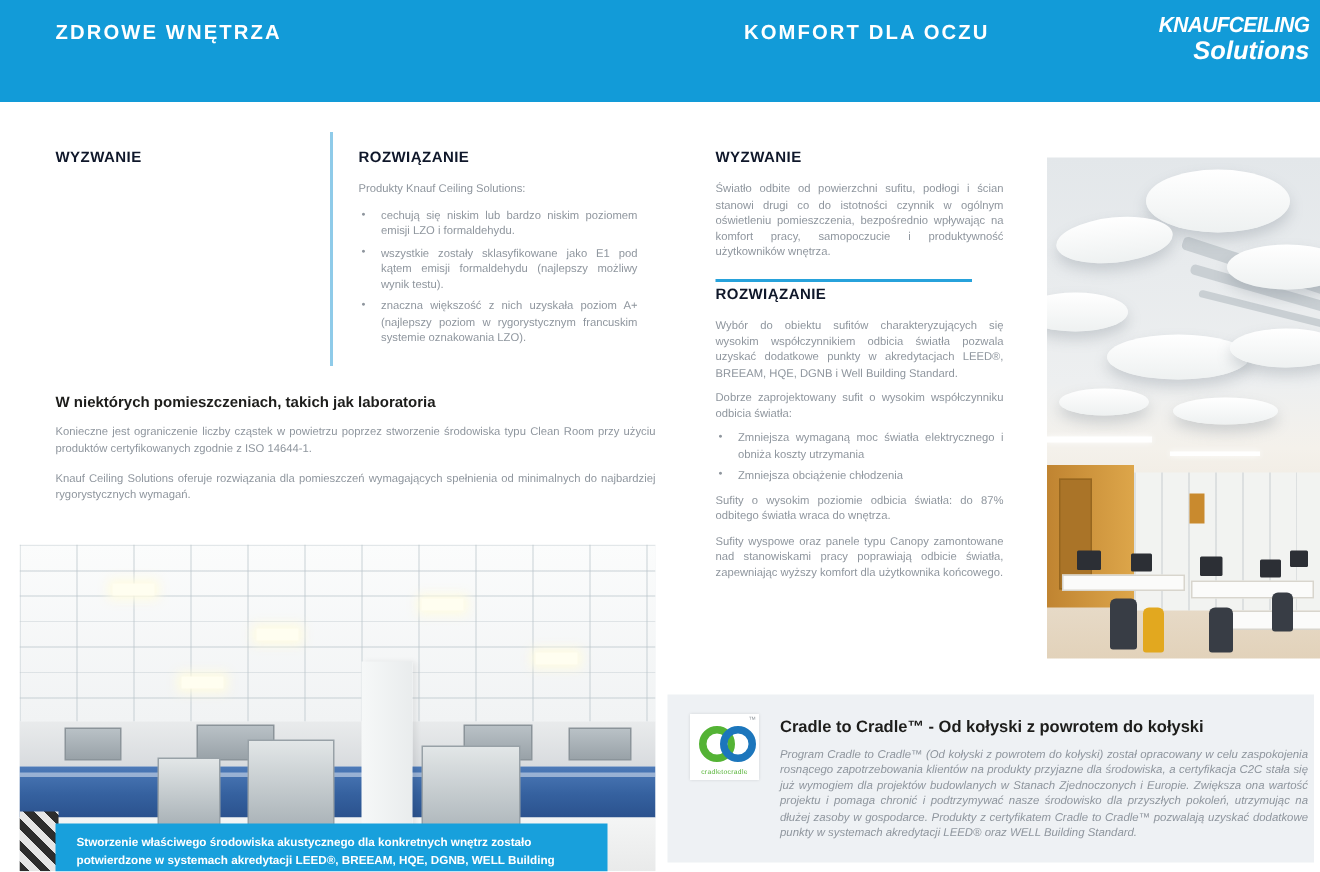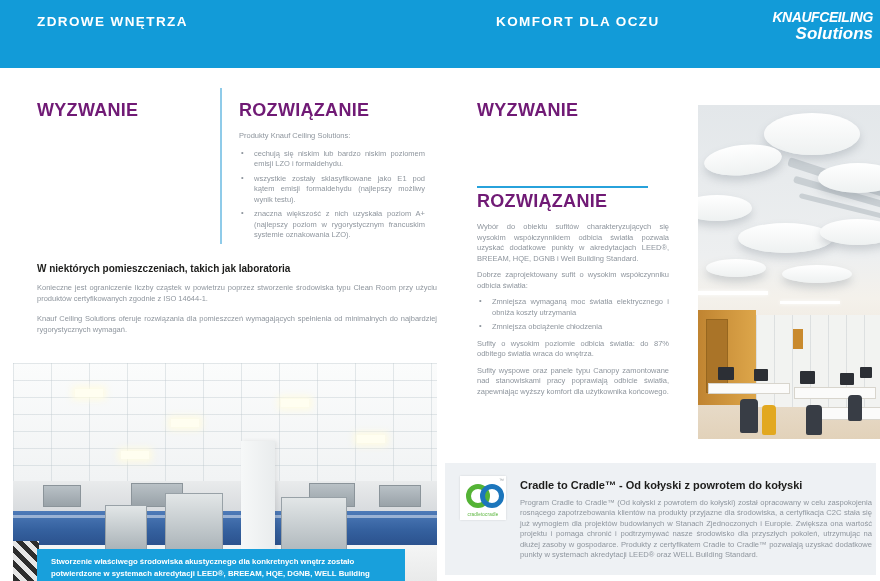--- a/index.html
+++ b/index.html
@@ -11,21 +11,21 @@
   .topbar-title{position:absolute;top:14px;color:#ffffff;font-weight:bold;
                 font-size:13.5px;letter-spacing:1.4px;}
   .topbar-title.left{left:37px;}
   .topbar-title.right{left:454px;margin-left:42px;}
   .logo{position:absolute;right:7px;top:9px;width:118px;text-align:right;color:#fff;}
   .logo-main{font-size:14.5px;font-weight:bold;font-style:italic;letter-spacing:-0.4px;
              transform:scaleX(.96);transform-origin:right;}
   .logo-sub{font-size:17px;font-style:italic;font-weight:bold;margin-top:-1px;}
 
   
-  h2.sec{margin:0 0 10px 0;color:#701a75;font-size:18px;font-weight:bold;letter-spacing:.3px;}
+  h2.sec{margin:0 0 10px 0;color:#0f172a;font-size:10px;font-weight:bold;letter-spacing:.3px;}
   p.body, li.body{margin:0 0 7px 0;color:#8f969e;font-size:7.5px;line-height:1.4;
                   text-align:justify;}
   .col{position:absolute;}
   .challenge-left{left:37px;top:100px;width:166px;}
   .solution-left{left:239px;top:100px;width:186px;}
   .challenge-left p{margin-bottom:10px;}
   .vdivider{position:absolute;left:220px;top:88px;width:2px;height:156px;background:#8fcbe9;}
 
   ul.bullets{list-style:none;margin:6px 0 0 0;padding:0;}
   ul.bullets li{position:relative;padding-left:15px;margin:0 0 4px 0;}
@@ -101,21 +101,21 @@
             box-shadow:0 0 2px rgba(0,0,0,.12);}
   .c2c-ring{position:absolute;width:14px;height:14px;border-radius:50%;}
   .c2c-ring.green{left:6px;top:8px;border:5px solid #54b335;}
   .c2c-ring.blue{left:20px;top:8px;border:5px solid #1c76bc;}
   .c2c-tm{position:absolute;right:2px;top:1px;font-size:5px;color:#9aa0a5;}
   .c2c-text{position:absolute;left:0;bottom:3px;width:100%;text-align:center;font-size:4.5px;
             color:#54b335;letter-spacing:.2px;}
   .cradle-title{position:absolute;left:75px;top:16px;margin:0;color:#1d1d1b;
                 font-size:11px;font-weight:bold;}
   .cradle-body{position:absolute;left:75px;top:35px;width:352px;margin:0;color:#8f969e;
-               font-size:7.6px;line-height:1.38;text-align:justify;}
+               font-size:7.6px;line-height:1.38;text-align:justify;font-style:italic;}
 </style>
 </head>
 <body>
 
 <div class="page">
 
   <header class="topbar">
     <div class="topbar-title left">ZDROWE WNĘTRZA</div>
     <div class="topbar-title right">KOMFORT DLA OCZU</div>
     <div class="logo">
@@ -167,20 +167,21 @@
     <div class="pl-floor"></div>
     <div class="pl-hazard"></div>
   </div>
 
   <div class="caption-box">
     <p>Stworzenie właściwego środowiska akustycznego dla konkretnych wnętrz zostało potwierdzone w systemach akredytacji LEED®, BREEAM, HQE, DGNB, WELL Building Standard.</p>
   </div>
 
   <section class="col challenge-right">
     <h2 class="sec">WYZWANIE</h2>
+    <p class="body">Światło odbite od powierzchni sufitu, podłogi i ścian stanowi drugi co do istotności czynnik w ogólnym oświetleniu pomieszczenia, bezpośrednio wpływając na komfort pracy, samopoczucie i produktywność użytkowników wnętrza.</p>
   </section>
 
   <div class="hdivider"></div>
 
   <section class="col solution-right">
     <h2 class="sec">ROZWIĄZANIE</h2>
     <p class="body">Wybór do obiektu sufitów charakteryzujących się wysokim współczynnikiem odbicia światła pozwala uzyskać dodatkowe punkty w akredytacjach LEED®, BREEAM, HQE, DGNB i Well Building Standard.</p>
     <p class="body">Dobrze zaprojektowany sufit o wysokim współczynniku odbicia światła:</p>
     <ul class="bullets">
       <li class="body">Zmniejsza wymaganą moc światła elektrycznego i obniża koszty utrzymania</li>

